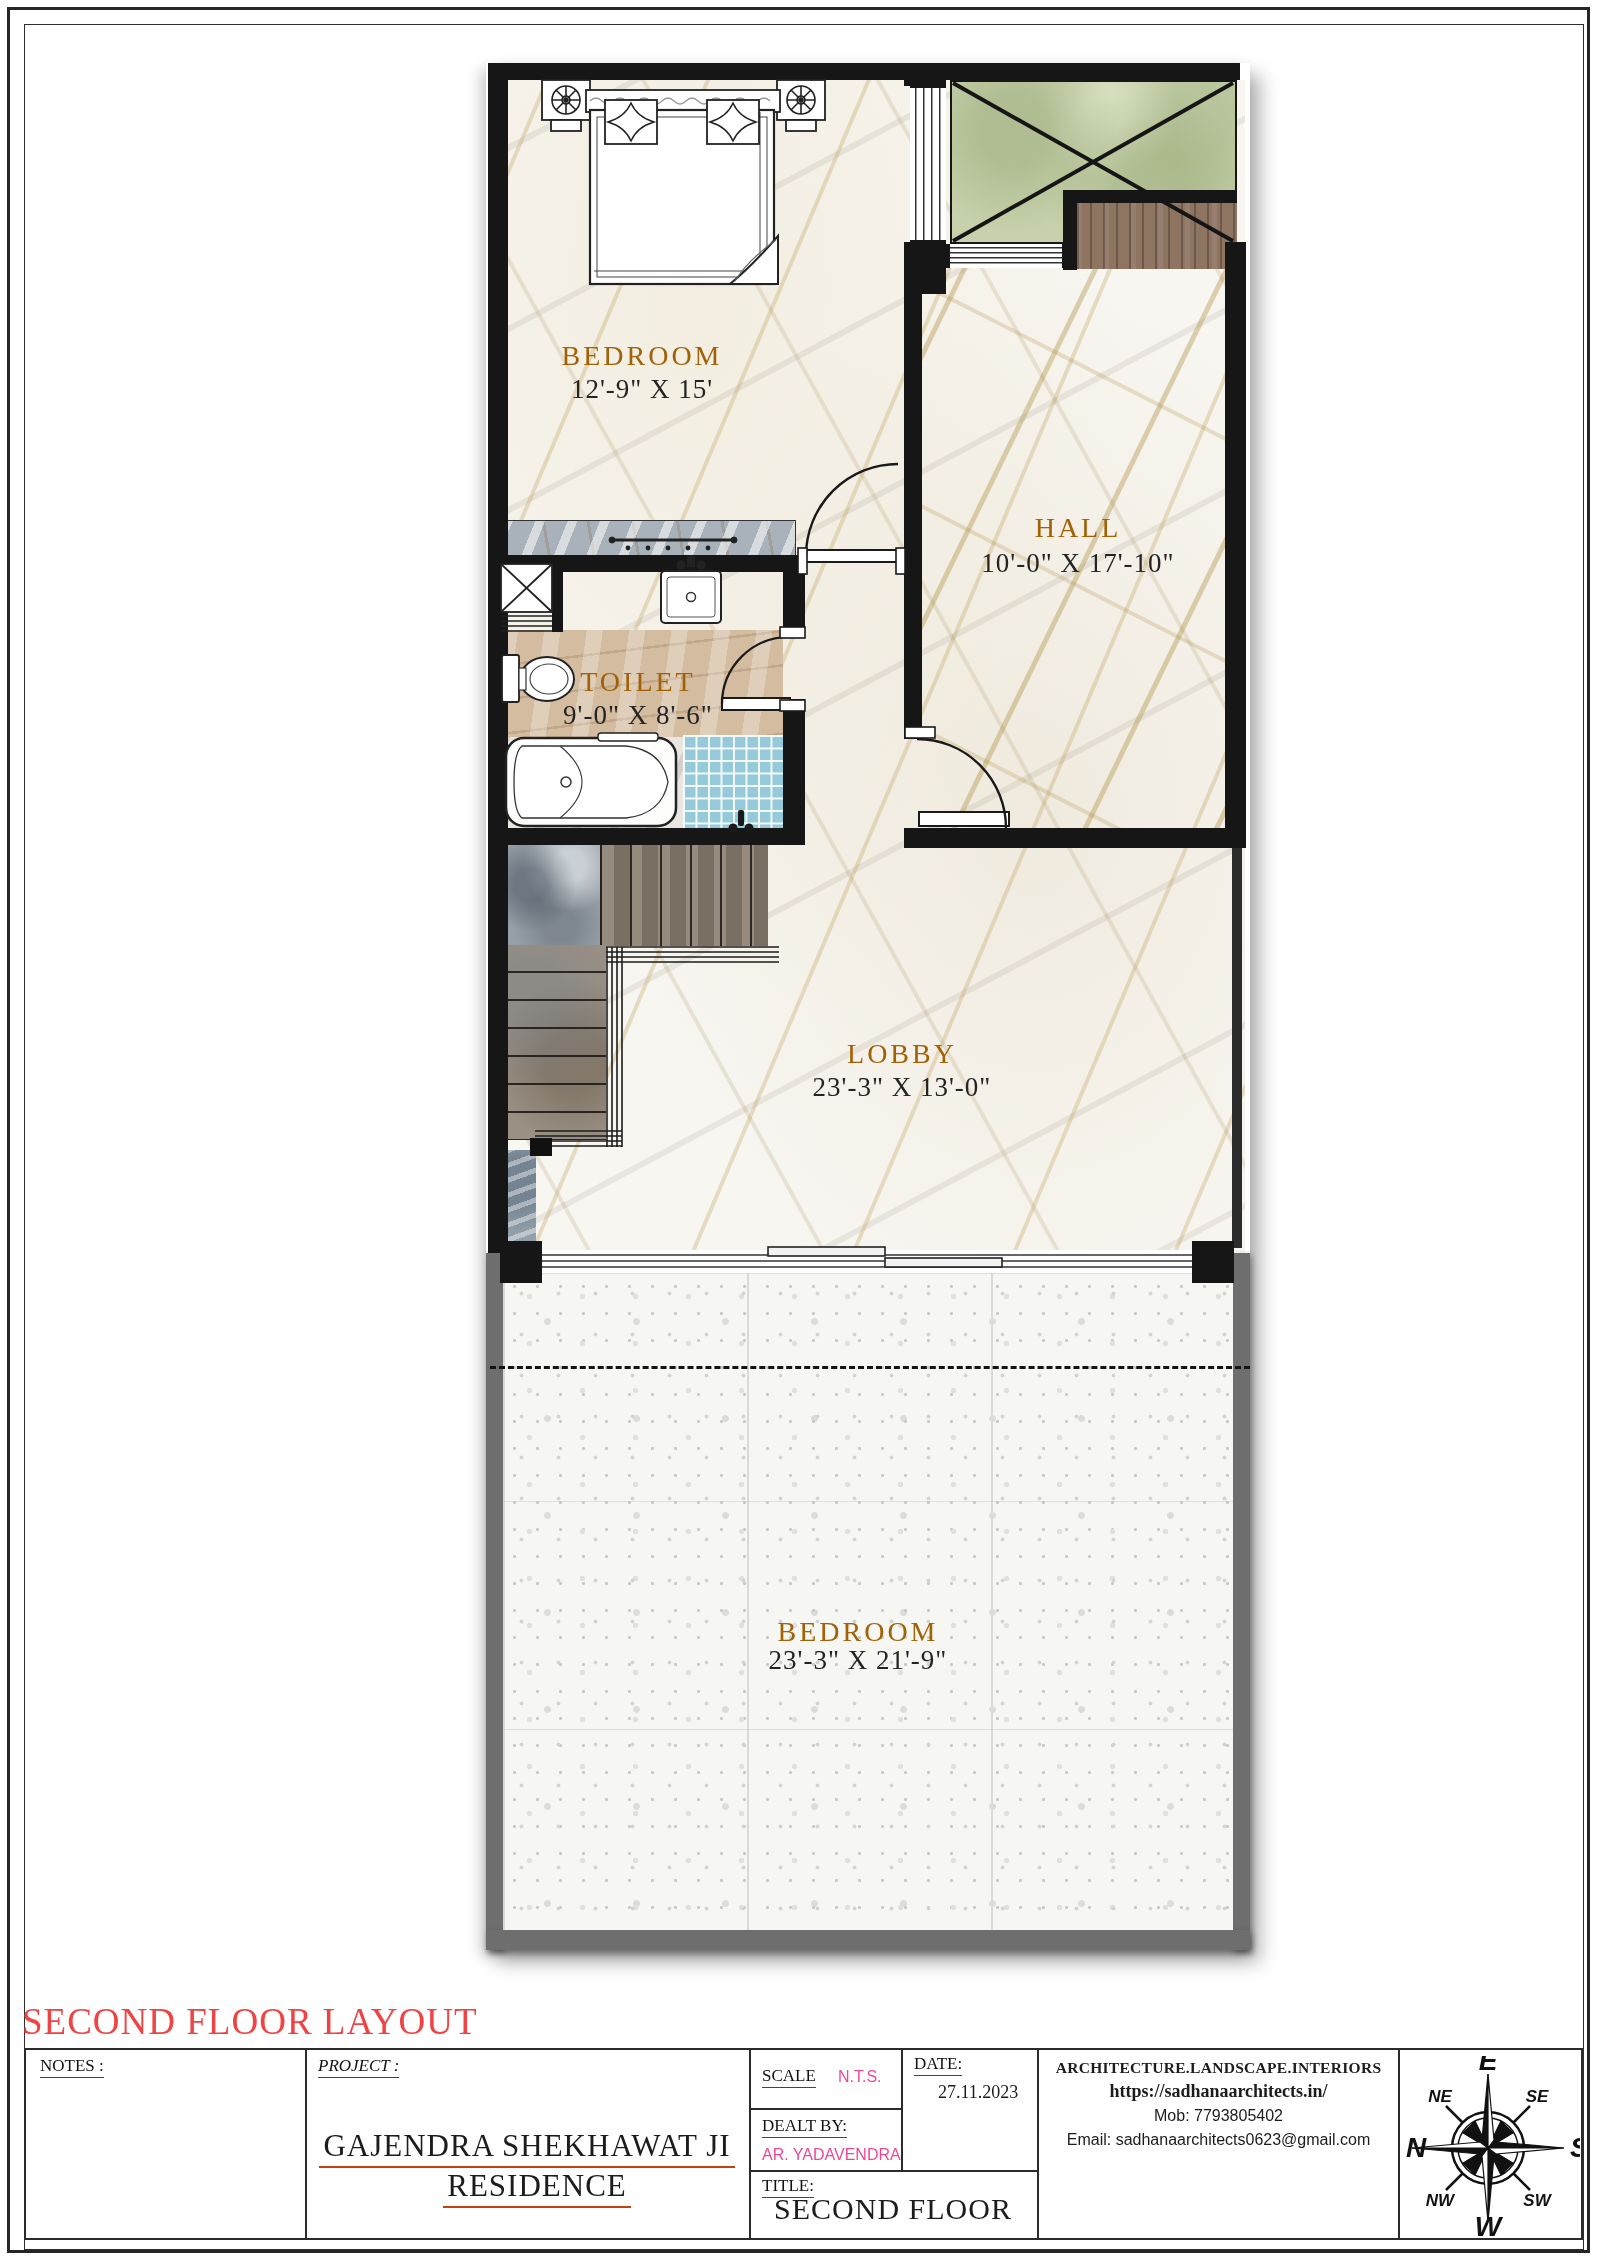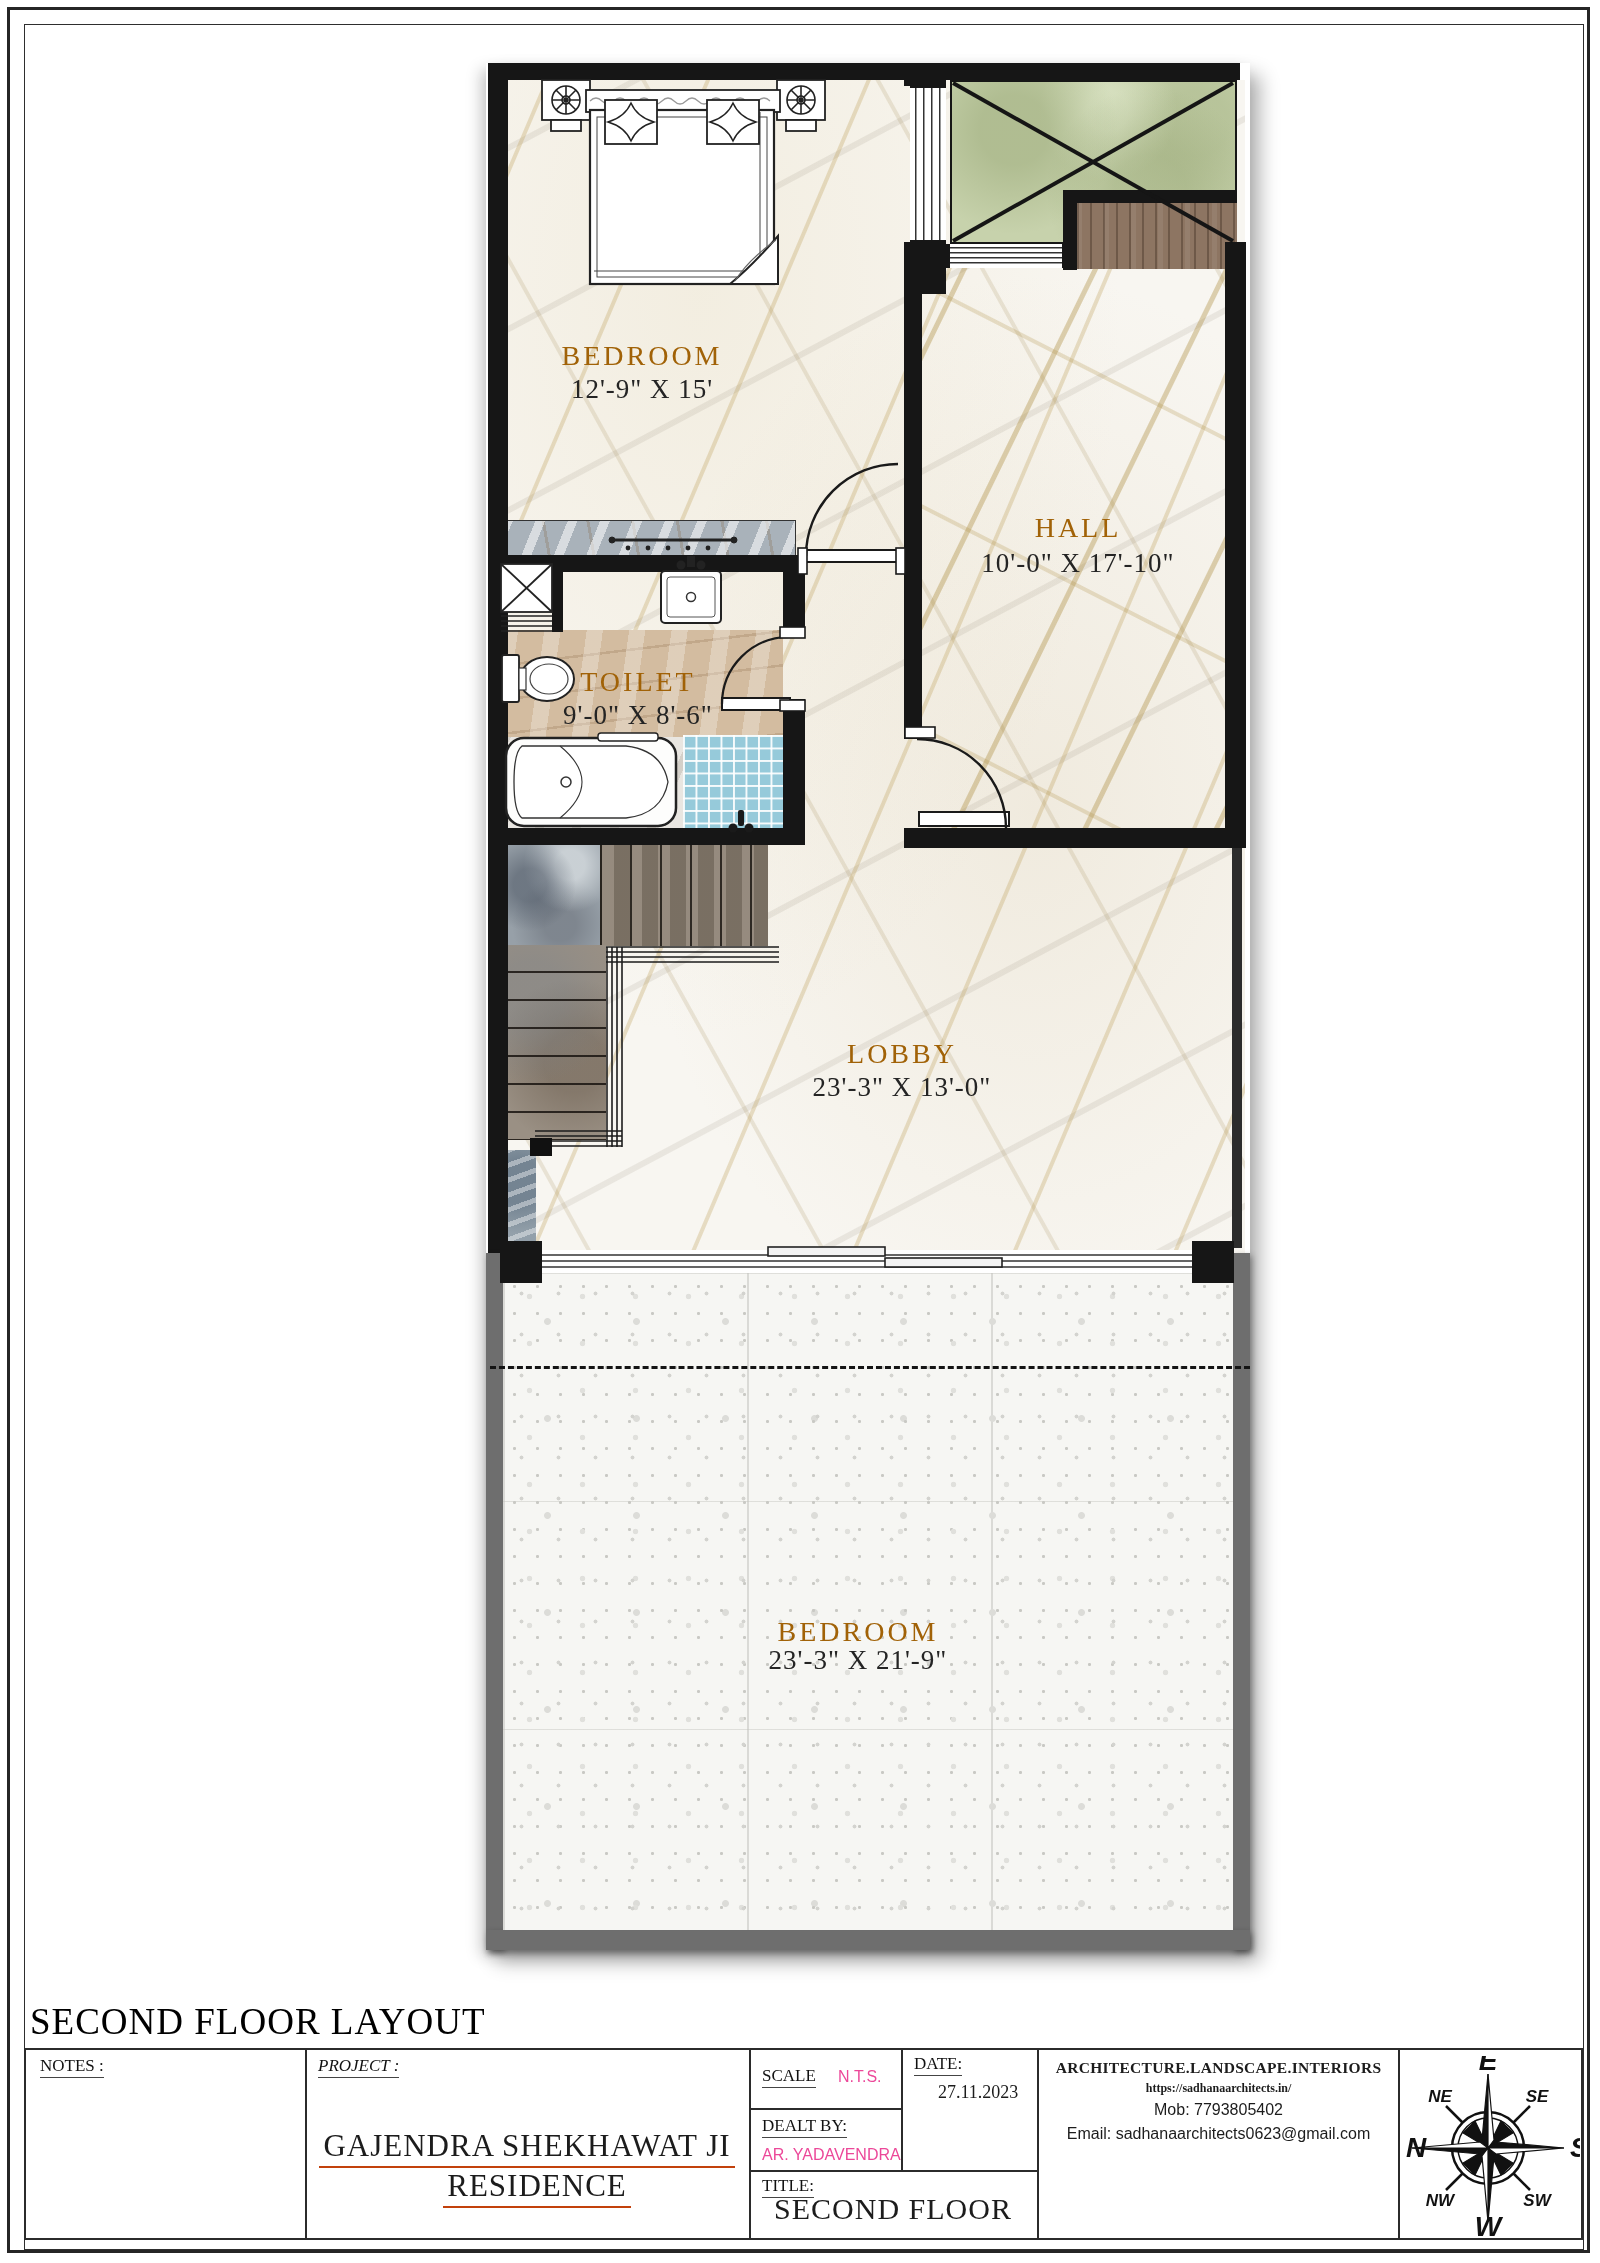--- a/index.html
+++ b/index.html
@@ -74,34 +74,34 @@
     linear-gradient(to bottom, rgba(195,195,190,.45) 0 1.5px, transparent 1.5px);
     background-size:37px 41px,53px 47px,23px 27px,89px 97px,244px 100%,100% 228px;}
   .t-window{left:503px;top:1250px;width:730px;height:22px;background:#fff;background-image:
     linear-gradient(#666,#666),linear-gradient(#666,#666),linear-gradient(#666,#666);
     background-repeat:no-repeat;background-size:100% 2px;background-position:0 4px,0 10px,0 16px;}
   .t-dashed{left:490px;top:1366px;width:760px;height:0;border-top:3.5px dashed #141414;}
 
   
   .room-label{transform:translateX(-50%);font-size:28px;letter-spacing:3px;color:#a16207;white-space:nowrap;}
   .room-dims{transform:translateX(-50%);font-size:27px;letter-spacing:1px;color:#242424;white-space:nowrap;}
-  .sheet-heading{left:30px;top:2000px;font-size:37px;letter-spacing:1px;color:#000000;}
+  .sheet-heading{left:22px;top:2000px;font-size:37px;letter-spacing:1px;color:#ef4444;}
 
   
   .tb-line{background:#2b2b2b;}
   .tb-label{font-size:17px;color:#111;border-bottom:1.5px solid #444;padding-bottom:1px;white-space:nowrap;}
   .tb-sans{font-family:"Liberation Sans",sans-serif;font-size:16px;color:#ec4899;white-space:nowrap;}
   .proj-name{left:307px;top:2128px;width:440px;text-align:center;font-size:31px;letter-spacing:1px;}
   .proj-name span{border-bottom:2px solid #c2410c;padding:0 4px 3px;}
   .proj-name2{top:2168px;padding-left:10px;}
   .title-value{left:749px;top:2192px;width:288px;text-align:center;font-size:30px;letter-spacing:1px;}
   .firm-cell{left:1039px;top:2056px;width:359px;text-align:center;}
   .firm-name{font-size:30px;font-weight:bold;letter-spacing:.5px;}
   .firm-tagline{font-size:15.5px;font-weight:bold;margin-top:3px;letter-spacing:.3px;}
-  .firm-web{font-size:12px;margin-top:4px;font-weight:bold;}
+  .firm-web{font-size:18px;margin-top:4px;font-weight:bold;}
   .firm-mob{font-family:"Liberation Sans",sans-serif;font-size:16px;margin-top:5px;}
   .firm-email{font-family:"Liberation Sans",sans-serif;font-size:16px;margin-top:6px;}
 </style>
 </head>
 <body>
 
 <div class="abs border-outer"></div>
 <div class="abs border-inner"></div>
 
 <div>

